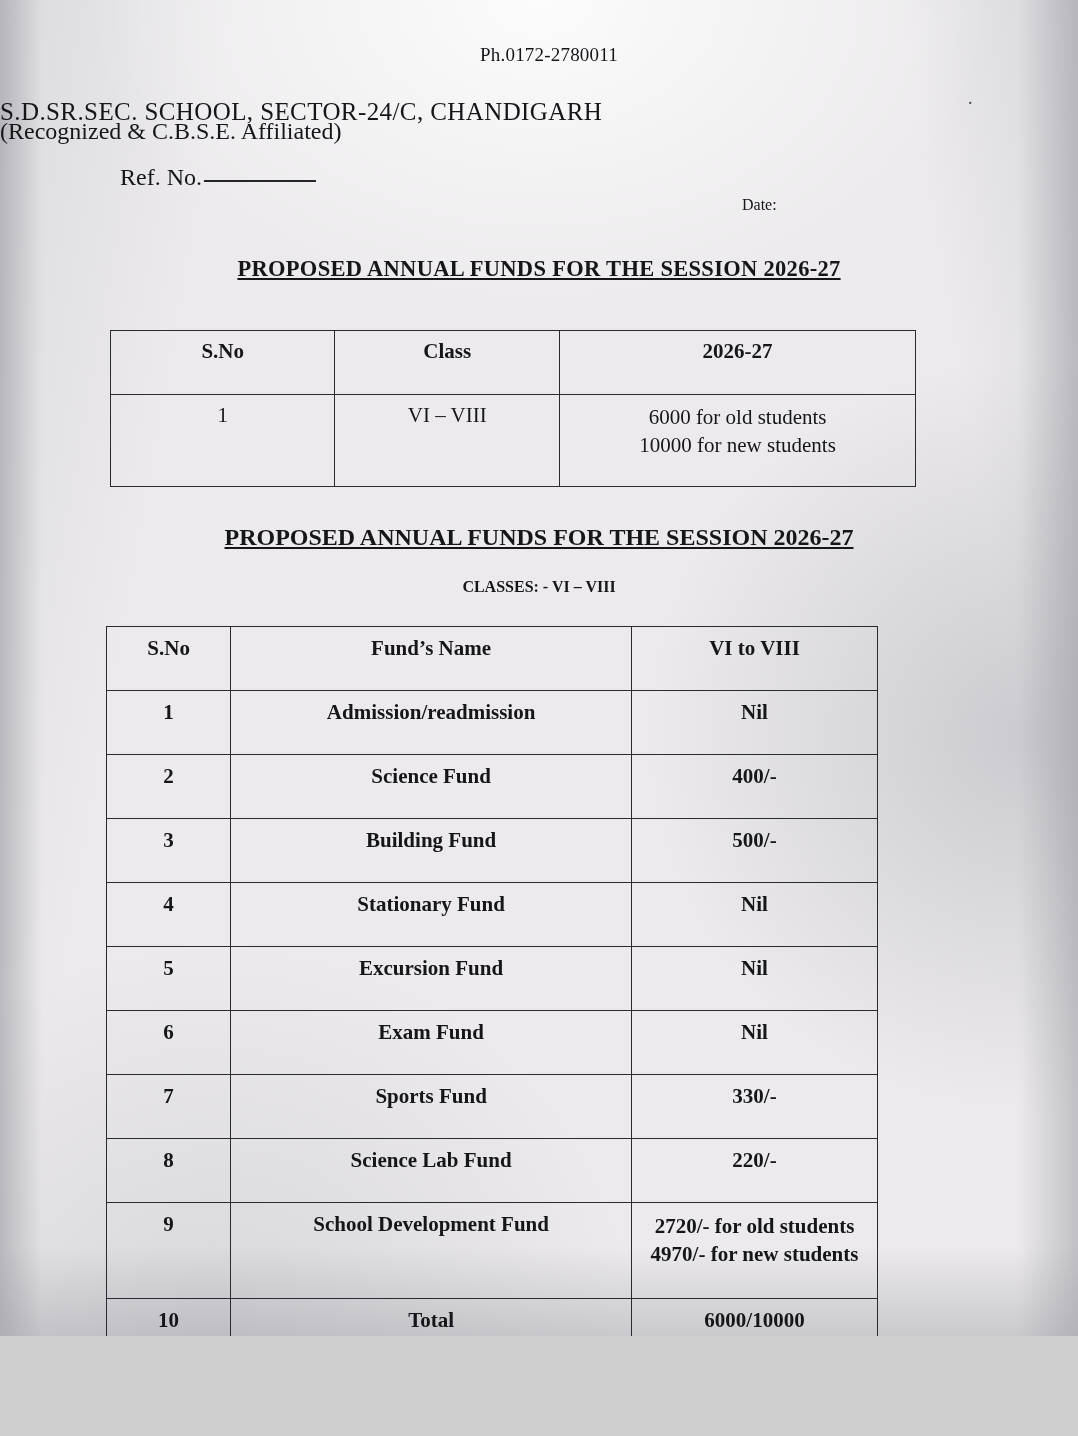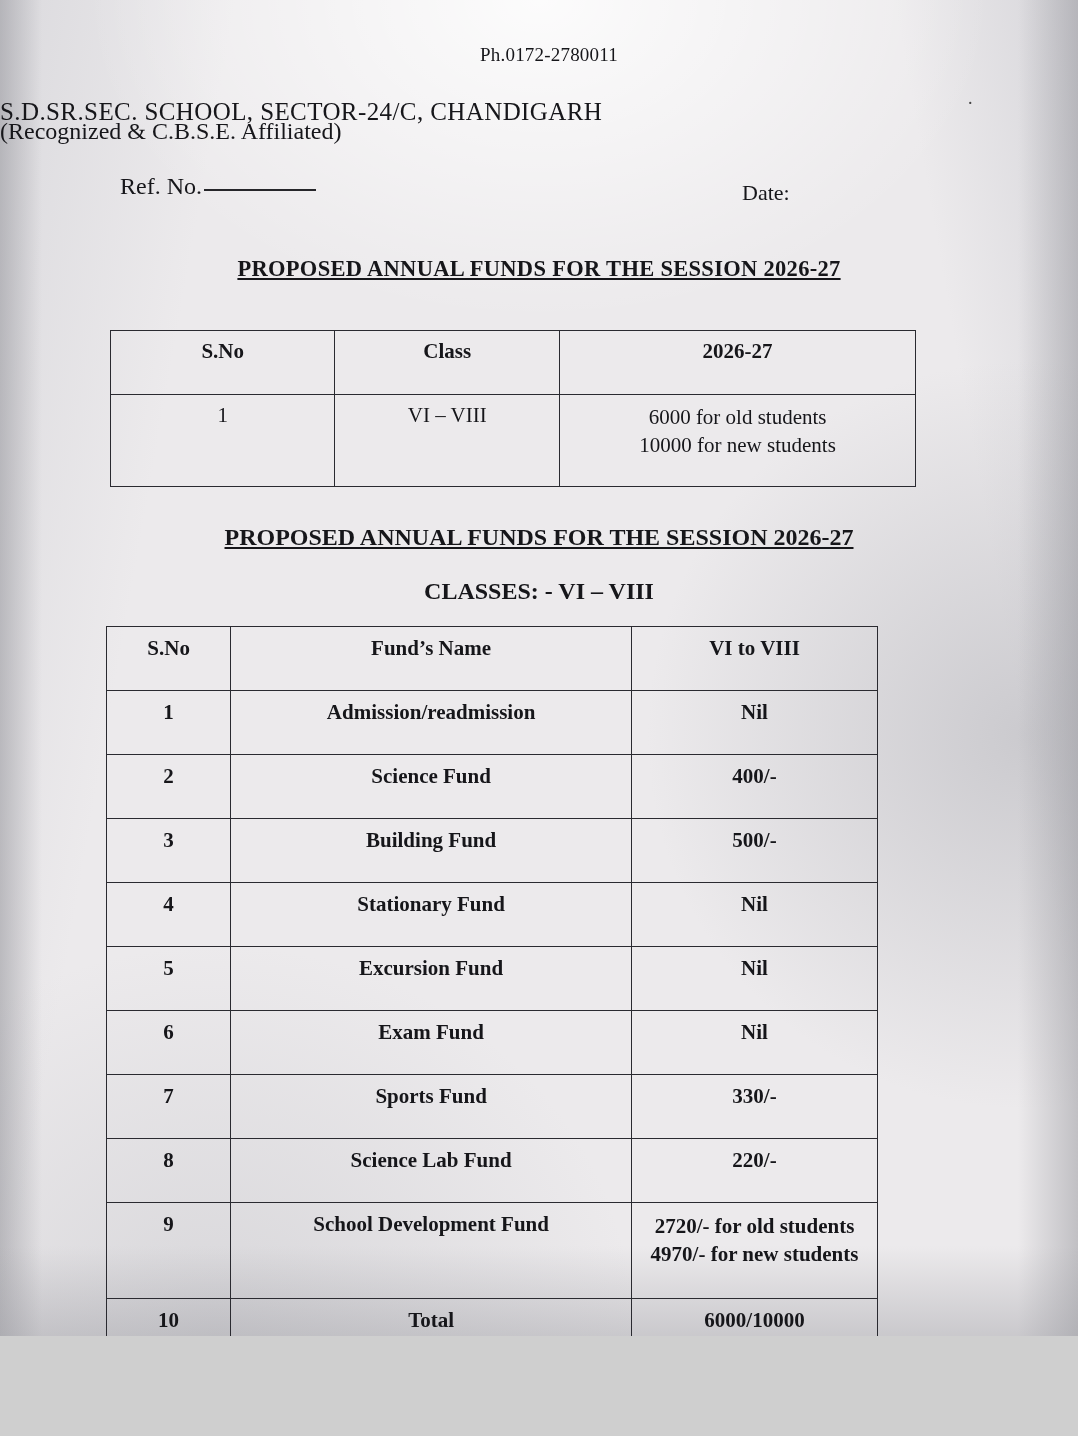--- a/index.html
+++ b/index.html
@@ -76,37 +76,37 @@
   }
   .affiliation {
     position: absolute;
     top: 118px;
     left: 0; right: 0;
     text-align: left;
     font-size: 24px;
   }
   .refno {
     position: absolute;
-    top: 173px;
+    top: 164px;
     left: 120px;
     font-size: 24px;
   }
   .refno .rule {
     display: inline-block;
     width: 112px;
     border-bottom: 2px solid #26262a;
     margin-left: 2px;
     vertical-align: 3px;
     height: 1px;
   }
   .date {
     position: absolute;
-    top: 180px;
+    top: 196px;
     left: 742px;
-    font-size: 22px;
+    font-size: 16px;
   }
 
   .heading1 {
     position: absolute;
     top: 256px;
     left: 0; right: 0;
     text-align: center;
     font-size: 22.5px;
     font-weight: bold;
     text-decoration: underline;
@@ -148,21 +148,21 @@
     text-align: center;
     font-size: 24px;
     font-weight: bold;
     text-decoration: underline;
   }
   .heading3 {
     position: absolute;
     top: 578px;
     left: 0; right: 0;
     text-align: center;
-    font-size: 24px;
+    font-size: 16px;
     font-weight: bold;
     font-family: Liberation Serif, serif;
   }
 
   
   #table2 {
     left: 106px;
     top: 626px;
     width: 772px;
   }

